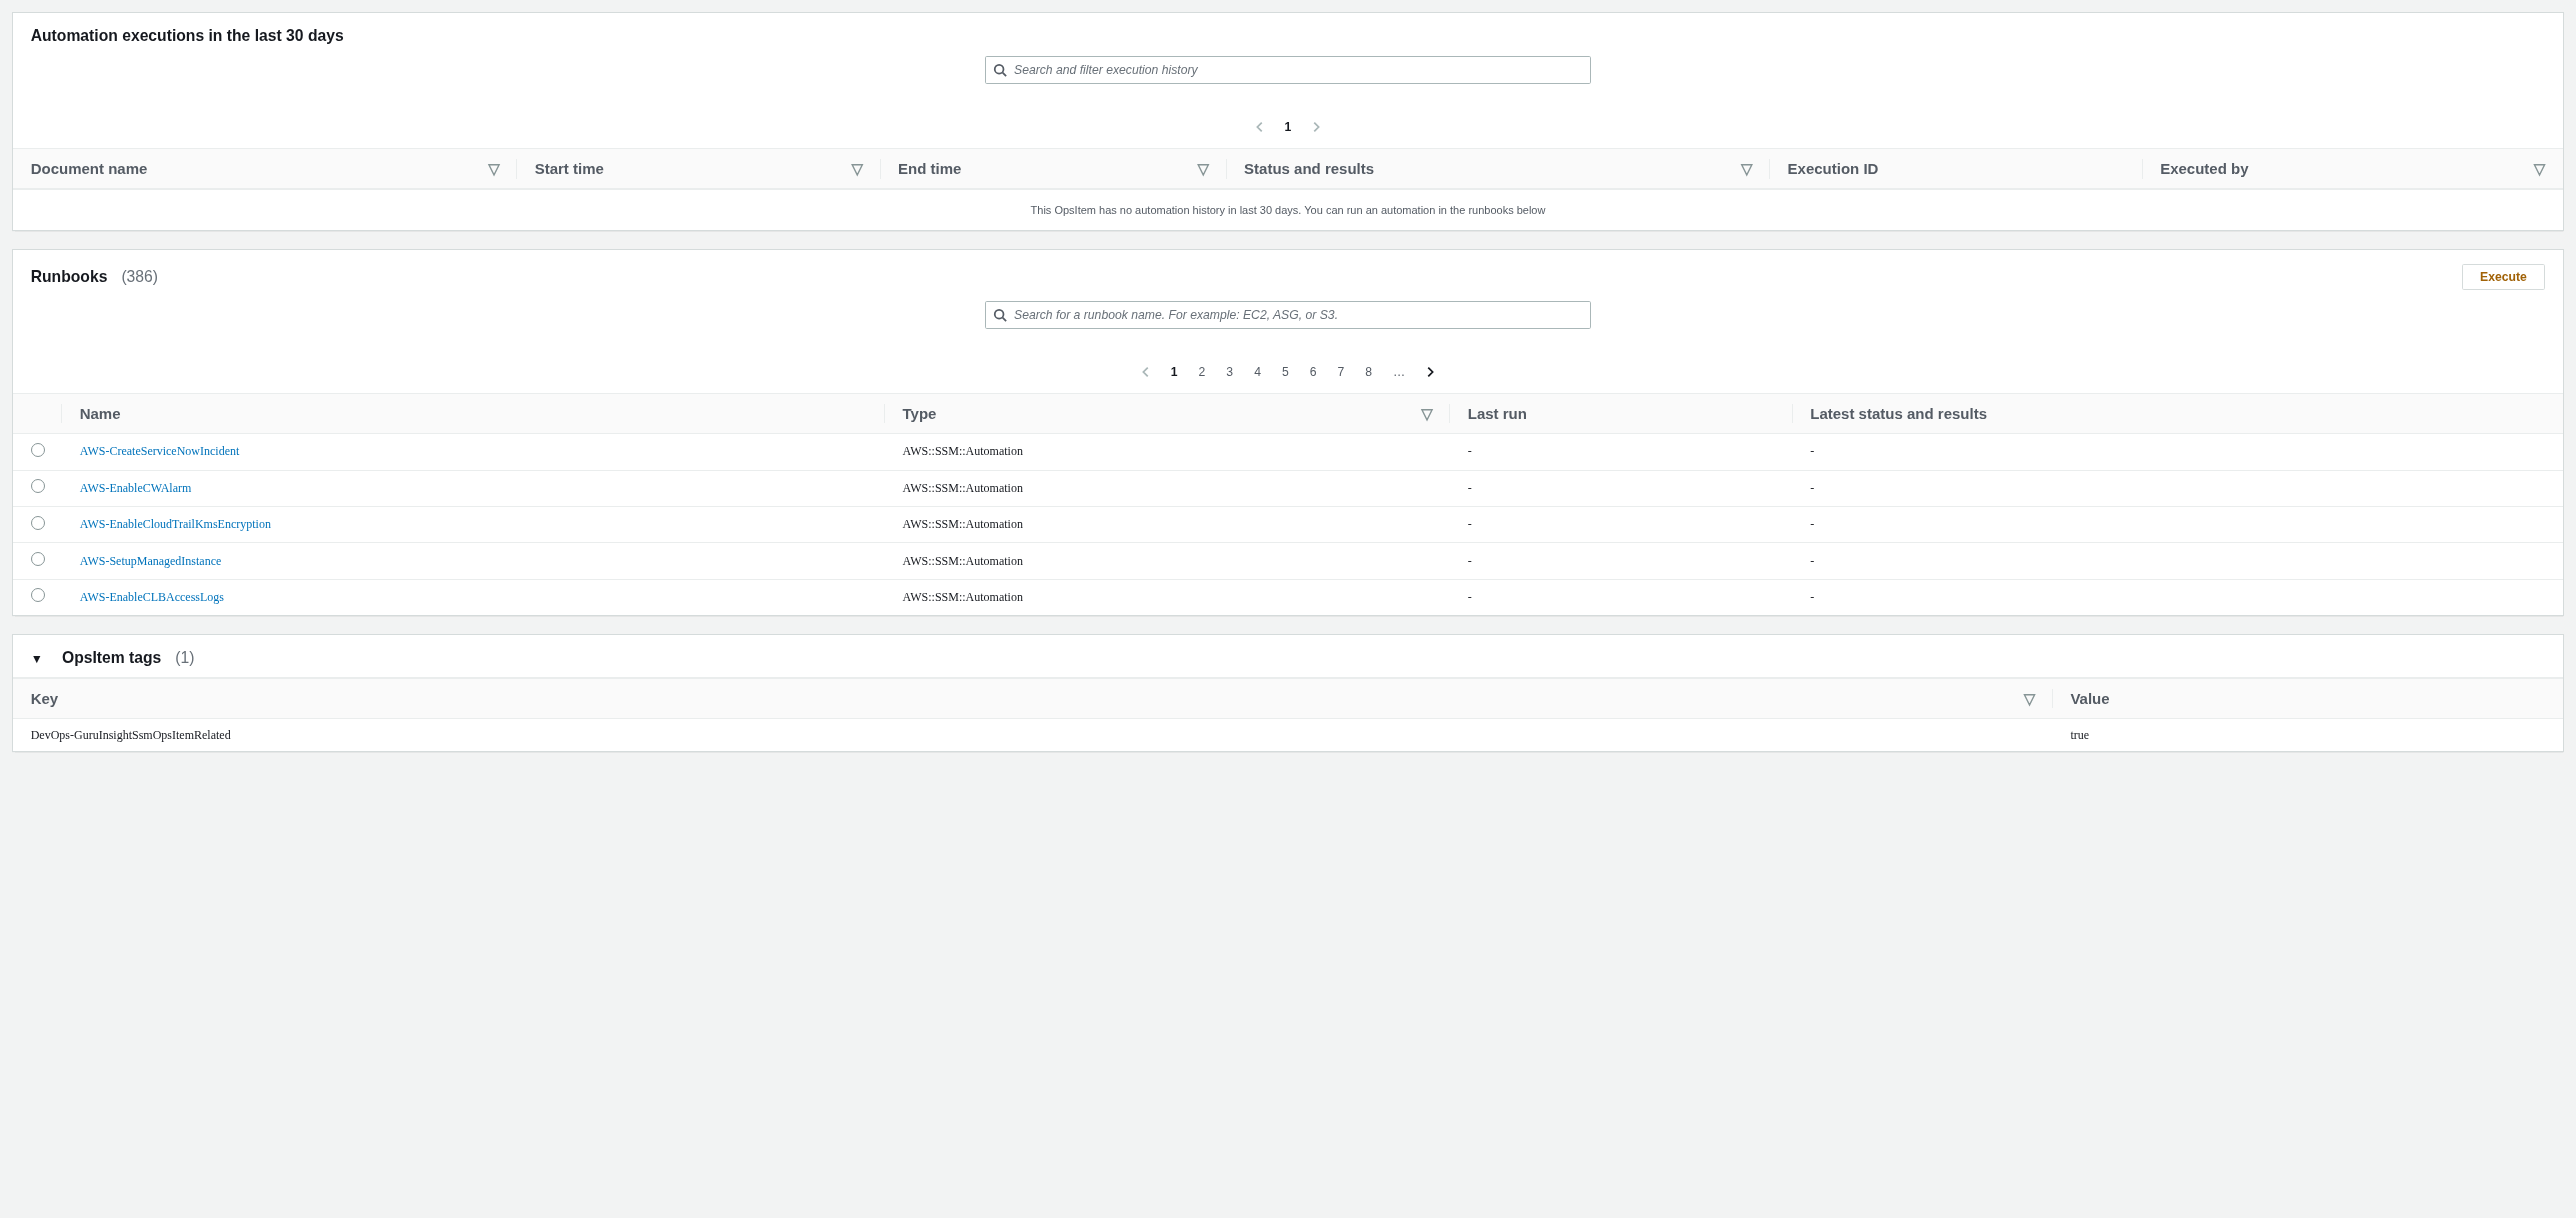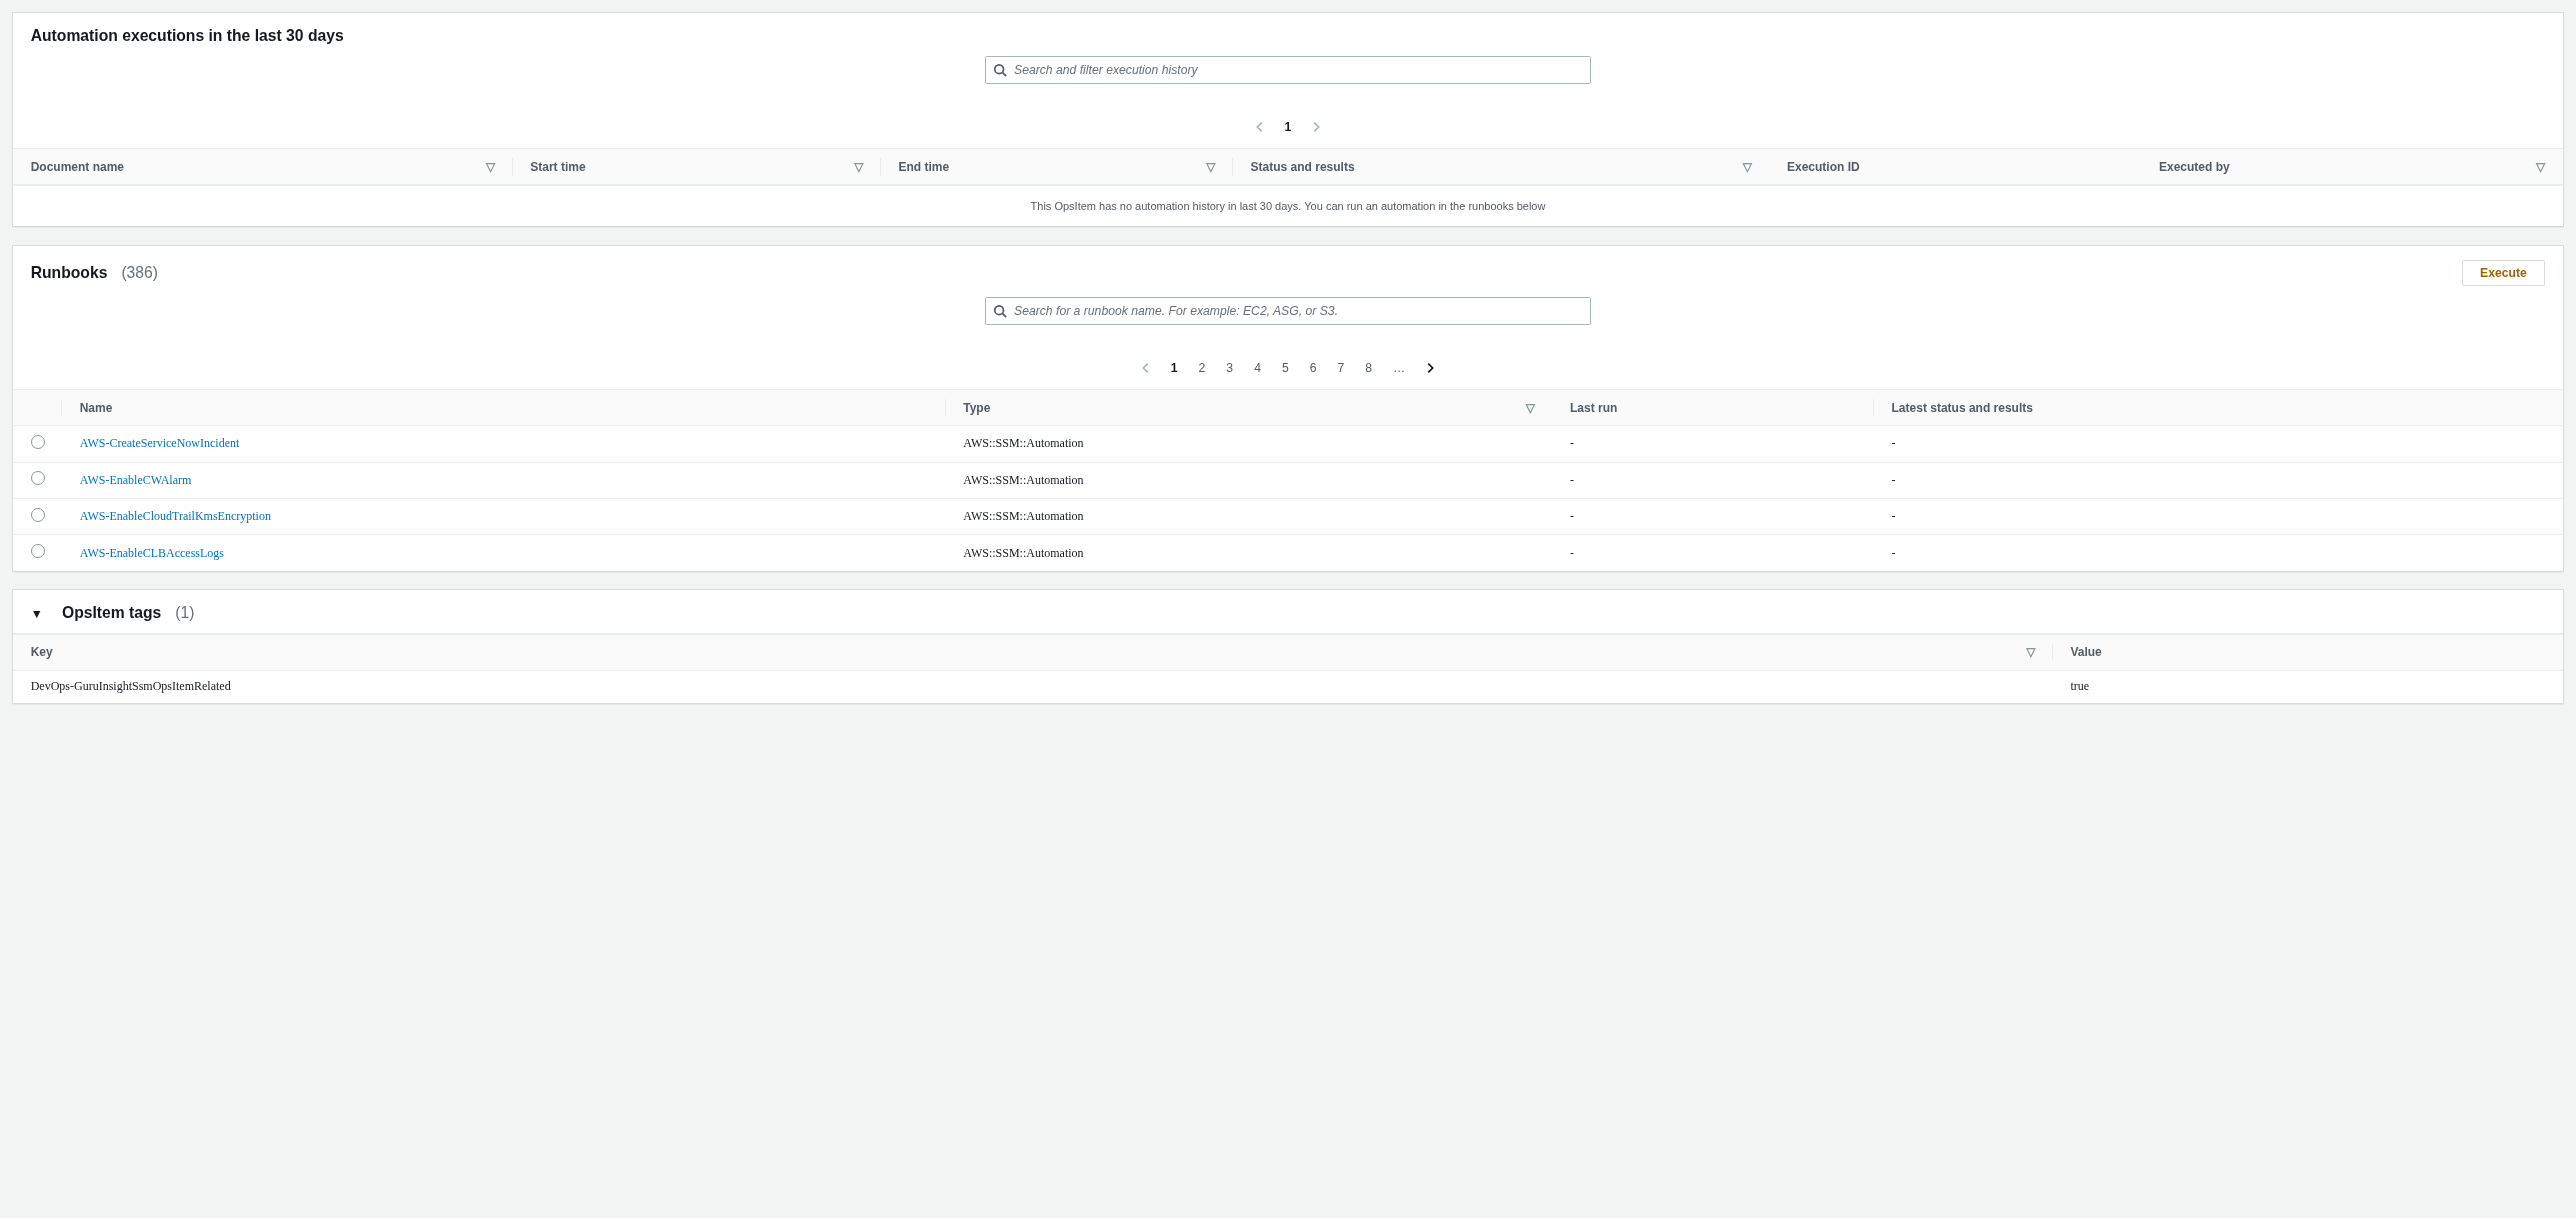--- a/index.html
+++ b/index.html
@@ -88,21 +88,21 @@
     cursor: pointer;
     padding: 1.7px 3.5px;
   }
   .pager-page.current { font-weight: 700; color: #16191f; }
   table {
     width: 100%;
     border-collapse: collapse;
   }
   thead th {
     text-align: left;
-    font-size: 12px;
+    font-size: 15px;
     font-weight: 700;
     color: #545b64;
     border-top: 0.9px solid #eaeded;
     border-bottom: 0.9px solid #eaeded;
     padding: 10.5px 17.5px;
     position: relative;
     background: #fafafa;
   }
   thead th .col-sep {
     position: absolute;
@@ -274,20 +274,27 @@
         </tr>
         <tr>
           <td class="radio-cell"><span class="radio"></span></td>
           <td><span class="link">AWS-EnableCloudTrailKmsEncryption</span></td>
           <td class="nowrap">AWS::SSM::Automation</td>
           <td>-</td>
           <td>-</td>
         </tr>
         <tr>
           <td class="radio-cell"><span class="radio"></span></td>
+          <td><span class="link">AWS-SetupManagedInstance</span></td>
+          <td class="nowrap">AWS::SSM::Automation</td>
+          <td>-</td>
+          <td>-</td>
+        </tr>
+        <tr>
+          <td class="radio-cell"><span class="radio"></span></td>
           <td><span class="link">AWS-EnableCLBAccessLogs</span></td>
           <td class="nowrap">AWS::SSM::Automation</td>
           <td>-</td>
           <td>-</td>
         </tr>
       </tbody>
   </table>
 </div>
 
 <div class="panel tags-panel">

